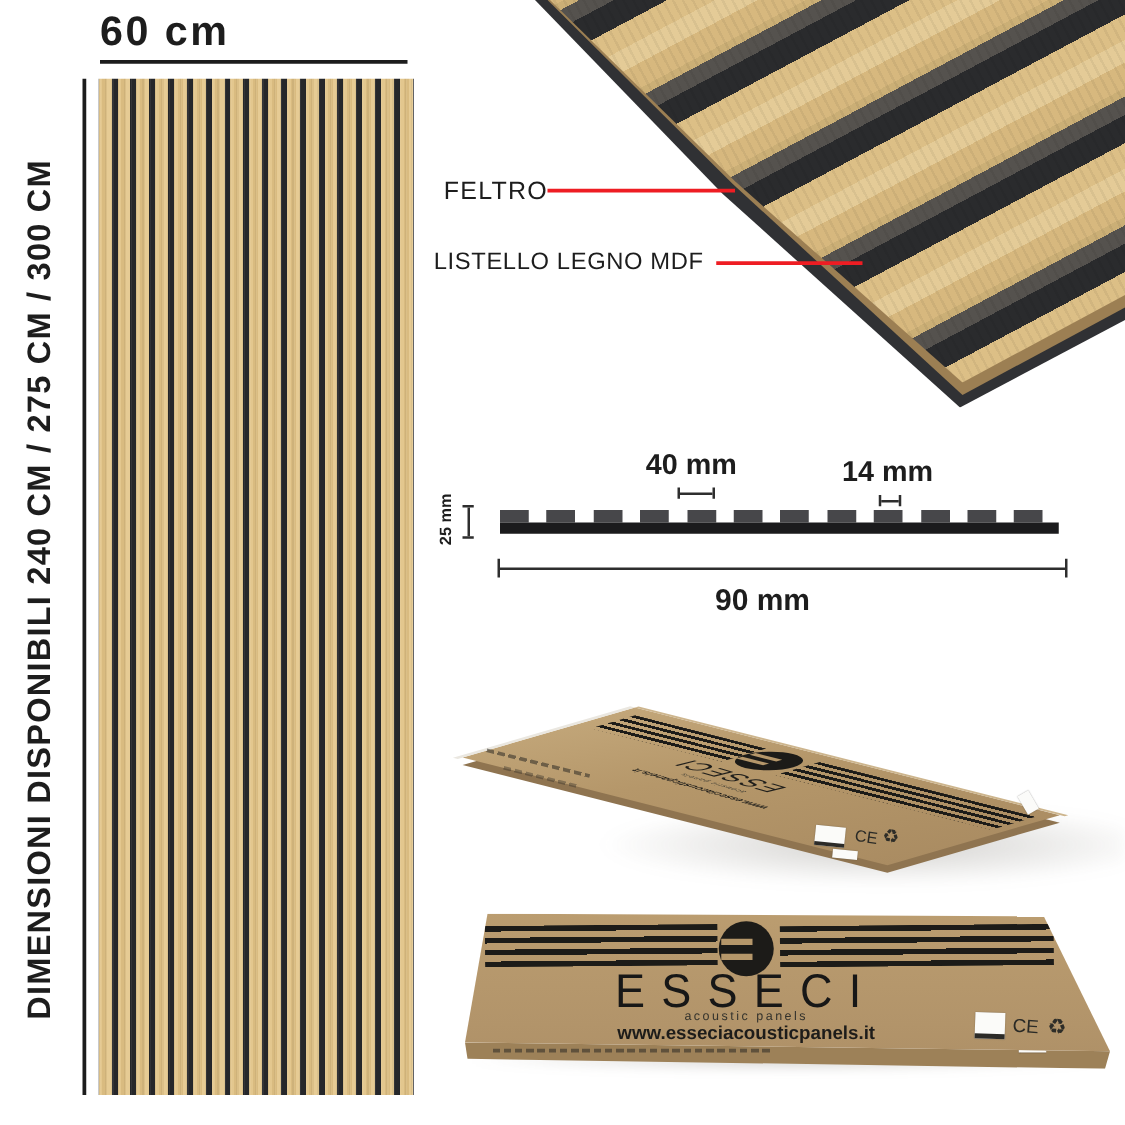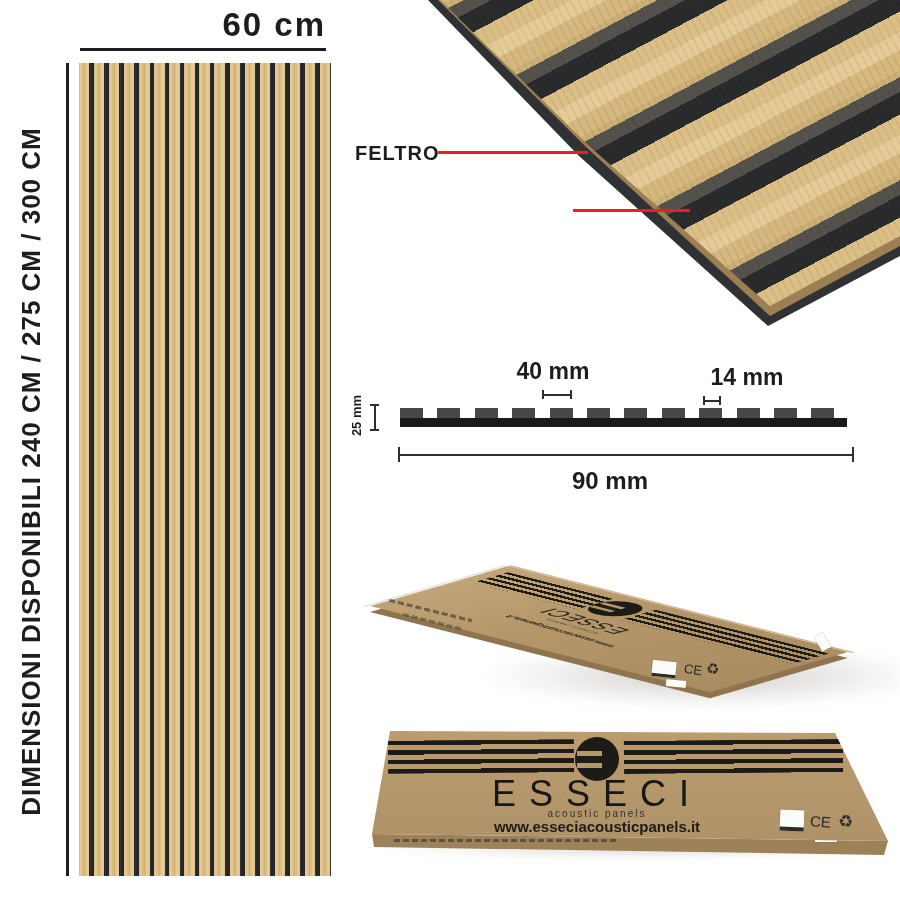--- a/index.html
+++ b/index.html
@@ -1,42 +1,42 @@
 <!DOCTYPE html>
 <html><head>
 <meta charset="utf-8">
 <style>
   html,body{margin:0;padding:0;background:#fff;}
   .stage{position:relative;width:900px;height:900px;background:#fff;overflow:hidden;
          font-family:"Liberation Sans",sans-serif;color:#1d1d1d;}
   .abs{position:absolute;}
 
   
-  .w-label{left:80px;top:6px;width:246px;text-align:right;font-size:33px;font-weight:bold;letter-spacing:2px;}
+  .w-label{left:80px;top:6px;width:246px;text-align:left;font-size:33px;font-weight:bold;letter-spacing:2px;}
   .h-rule{left:80px;top:48px;width:246px;height:3px;background:#1d1d1d;}
   .v-rule{left:66px;top:63px;width:3px;height:813px;background:#1d1d1d;}
   .v-label{left:-375px;top:456px;width:813px;text-align:center;transform:rotate(-90deg);
            font-size:26px;font-weight:bold;letter-spacing:1px;white-space:nowrap;}
   .slat-panel{left:79px;top:63px;width:252px;height:813px;
     background:
       repeating-linear-gradient(90deg, rgba(0,0,0,0.05) 0 1px, rgba(255,255,255,0.06) 1px 2px, transparent 2px 5px),
       repeating-linear-gradient(90deg, #e3c78e 0 3px, #d9bb80 3px 7px, #e6cb94 7px 10.3px, #26272a 10.3px 15.05px);}
 
   
   .p3d{left:340px;top:0;width:560px;height:345px;overflow:hidden;}
   .p3d-felt{position:absolute;inset:0;background:#303134;
     clip-path:polygon(88px 0,238px 155px,428px 326px,560px 256px,560px 0);}
   .p3d-ends{position:absolute;inset:0;background:#9c7f53;
     clip-path:polygon(98px 0,246px 147px,430px 316px,560px 246px,560px 0);}
   .p3d-face{position:absolute;inset:0;
     background:
       repeating-linear-gradient(62deg, rgba(0,0,0,0.05) 0 2px, transparent 2px 7px),
       repeating-linear-gradient(152deg, #dcbf86 0 18px, #e4cb97 18px 34px, #d7b87e 34px 52px, #cbaf76 52px 58px, #55524e 58px 71px, #2a2b2d 71px 91px);
     clip-path:polygon(100px 0,248px 145px,430px 306px,560px 236px,560px 0);}
-  .callout{font-size:20px;font-weight:bold;letter-spacing:1px;white-space:nowrap;}
+  .callout{font-size:20px;font-weight:normal;letter-spacing:1px;white-space:nowrap;}
   .callout.small{font-size:19px;letter-spacing:0.5px;}
   .redline{height:3px;background:#ee1d23;}
 
   
   .xsec{left:340px;top:350px;width:560px;height:160px;}
   .dimtext{position:absolute;text-align:center;font-weight:bold;font-size:23px;white-space:nowrap;}
   .bracket-h{position:absolute;height:9px;border-left:2px solid #2e2e2e;border-right:2px solid #2e2e2e;
      background:linear-gradient(#2e2e2e,#2e2e2e) center/100% 2px no-repeat;}
   .bracket-v{position:absolute;width:9px;border-top:2px solid #2e2e2e;border-bottom:2px solid #2e2e2e;
      background:linear-gradient(#2e2e2e,#2e2e2e) center/2px 100% no-repeat;}
@@ -106,26 +106,27 @@
   <div class="abs v-label">DIMENSIONI DISPONIBILI 240 CM / 275 CM / 300 CM</div>
   <div class="abs slat-panel"></div>
 
   <div class="abs p3d">
     <div class="p3d-felt"></div>
     <div class="p3d-ends"></div>
     <div class="p3d-face"></div>
   </div>
   <div class="abs callout" style="left:355px;top:142px;">FELTRO</div>
   <div class="abs redline" style="left:438px;top:151px;width:150px;"></div>
+  <div class="abs callout small" style="left:347px;top:199px;">LISTELLO LEGNO MDF</div>
   <div class="abs redline" style="left:573px;top:209px;width:117px;"></div>
 
   <div class="abs xsec">
     <div class="dimtext" style="left:173px;top:8px;width:80px;">40 mm</div>
     <div class="bracket-h" style="left:202px;top:40px;width:26px;"></div>
-    <div class="dimtext" style="left:330px;top:14px;width:80px;margin-left:37px;">14 mm</div>
+    <div class="dimtext" style="left:330px;top:14px;width:80px;">14 mm</div>
     <div class="bracket-h" style="left:363px;top:46px;width:14px;"></div>
     <div class="dimtext" style="left:-14px;top:58px;width:60px;font-size:13px;transform:rotate(-90deg);">25 mm</div>
     <div class="bracket-v" style="left:30px;top:54px;height:23px;"></div>
     <div class="slatrow">
       <div></div>
         <div></div>
         <div></div>
         <div></div>
         <div></div>
         <div></div>

